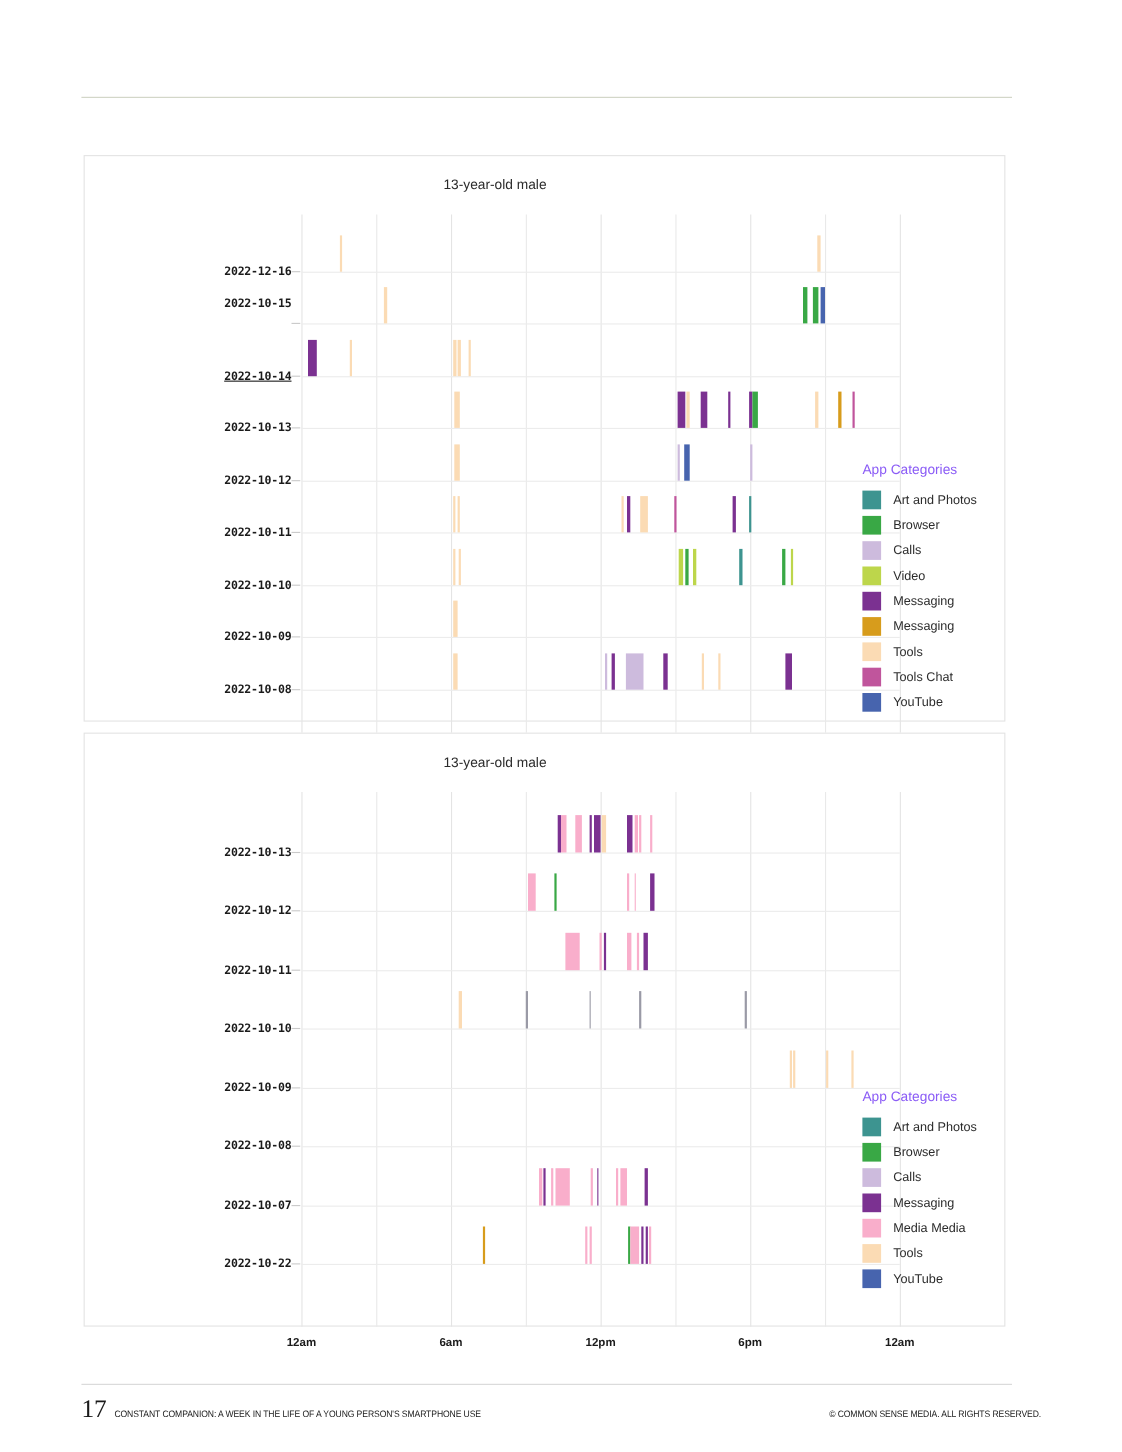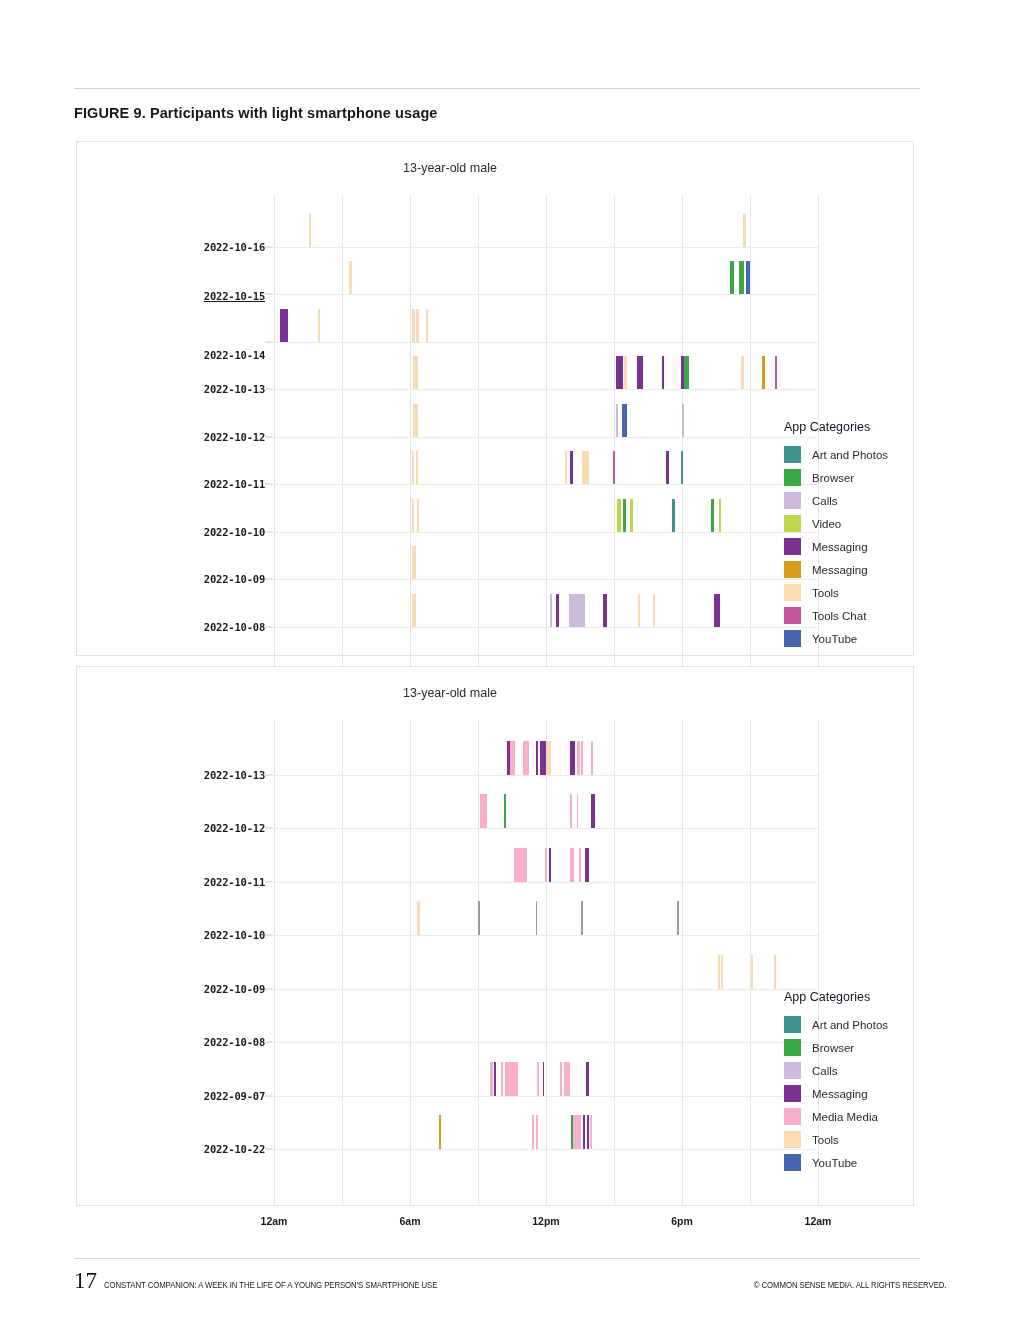--- a/index.html
+++ b/index.html
@@ -76,21 +76,21 @@
     font-size:10.5px; font-weight:bold; color:#1b1b1b;
     transform:translateX(-50%); white-space:nowrap;
   }
 
   .bar { position:absolute; }
 
   .legend { position:absolute; }
   #legend-1 { left:784px; top:420px; }
   #legend-2 { left:784px; top:990px; }
   .legend-title {
-    font-size:12.5px; color:#0f172a; margin-bottom:9px;
+    font-size:12.5px; color:#8b5cf6; margin-bottom:9px;
     white-space:nowrap;
   }
   .legend-row {
     display:flex; align-items:center; height:23px;
   }
   .legend-swatch {
     width:17px; height:17px; flex:0 0 17px; margin-right:11px;
   }
   .legend-label { font-size:11.5px; color:#2b2b2b; white-space:nowrap; }
 
@@ -116,44 +116,43 @@
     white-space:nowrap;
   }
 </style>
 </head>
 <body>
 
 <div class="page">
 
   <div class="top-rule"></div>
 
-  <div class="figure-title">FIGURE 9. Participants with light smartphone usage</div>
 
   <div class="panel" id="panel-1">
     <div class="chart-title">13-year-old male</div>
     <div class="plot" id="plot-1" style="height: 485.5px;">
       <div class="plot-inner" id="plot-1-inner">
           <div class="vgrid major" style="left: 0px;"></div>
           <div class="vgrid" style="left: 68px;"></div>
           <div class="vgrid major" style="left: 136px;"></div>
           <div class="vgrid" style="left: 204px;"></div>
           <div class="vgrid major" style="left: 272px;"></div>
           <div class="vgrid" style="left: 340px;"></div>
           <div class="vgrid major" style="left: 408px;"></div>
           <div class="vgrid" style="left: 476px;"></div>
           <div class="vgrid major" style="left: 544px;"></div>
           <div class="hgrid" style="top: 51.75px;"></div>
           <div class="ytick-dash" style="top: 51.75px;"></div>
-          <div class="ytick-label" style="top: 51.75px;">2022-10-16</div>
+          <div class="ytick-label" style="top: 51.75px;">2022-12-16</div>
           <div class="hgrid" style="top: 99.25px;"></div>
           <div class="ytick-dash" style="top: 99.25px;"></div>
-          <div class="ytick-label" style="top: 101px; text-decoration: underline;">2022-10-15</div>
+          <div class="ytick-label" style="top: 81px;">2022-10-15</div>
           <div class="hgrid" style="top: 146.75px;"></div>
           <div class="ytick-dash" style="top: 146.75px;"></div>
-          <div class="ytick-label" style="top: 160px;">2022-10-14</div>
+          <div class="ytick-label" style="top: 147px; text-decoration: underline;">2022-10-14</div>
           <div class="hgrid" style="top: 194.25px;"></div>
           <div class="ytick-dash" style="top: 194.25px;"></div>
           <div class="ytick-label" style="top: 194.25px;">2022-10-13</div>
           <div class="hgrid" style="top: 241.75px;"></div>
           <div class="ytick-dash" style="top: 241.75px;"></div>
           <div class="ytick-label" style="top: 241.75px;">2022-10-12</div>
           <div class="hgrid" style="top: 289.25px;"></div>
           <div class="ytick-dash" style="top: 289.25px;"></div>
           <div class="ytick-label" style="top: 289.25px;">2022-10-11</div>
           <div class="hgrid" style="top: 336.75px;"></div>
@@ -250,21 +249,21 @@
           <div class="ytick-dash" style="top: 215.25px;"></div>
           <div class="ytick-label" style="top: 215.25px;">2022-10-10</div>
           <div class="hgrid" style="top: 268.75px;"></div>
           <div class="ytick-dash" style="top: 268.75px;"></div>
           <div class="ytick-label" style="top: 268.75px;">2022-10-09</div>
           <div class="hgrid" style="top: 322.25px;"></div>
           <div class="ytick-dash" style="top: 322.25px;"></div>
           <div class="ytick-label" style="top: 322.25px;">2022-10-08</div>
           <div class="hgrid" style="top: 375.75px;"></div>
           <div class="ytick-dash" style="top: 375.75px;"></div>
-          <div class="ytick-label" style="top: 375.75px;">2022-09-07</div>
+          <div class="ytick-label" style="top: 375.75px;">2022-10-07</div>
           <div class="hgrid" style="top: 429.25px;"></div>
           <div class="ytick-dash" style="top: 429.25px;"></div>
           <div class="ytick-label" style="top: 429.25px;">2022-10-22</div>
           <div class="xtick-label" style="left: 0px;">12am</div>
           <div class="xtick-label" style="left: 136px;">6am</div>
           <div class="xtick-label" style="left: 272px;">12pm</div>
           <div class="xtick-label" style="left: 408px;">6pm</div>
           <div class="xtick-label" style="left: 544px;">12am</div>
           <div class="bar" style="left: 233.467px; width: 2.26667px; top: 20.75px; height: 34px; background: rgb(123, 49, 145);"></div>
           <div class="bar" style="left: 236.187px; width: 4.98667px; top: 20.75px; height: 34px; background: rgb(249, 174, 203);"></div>

